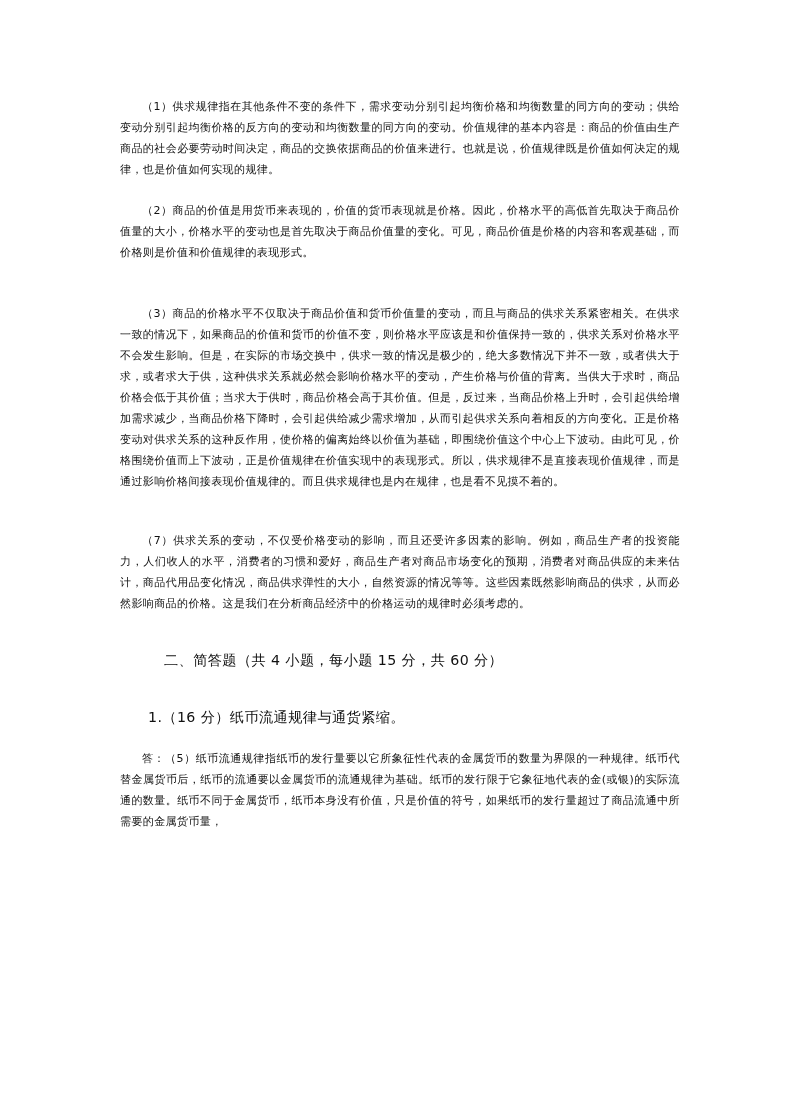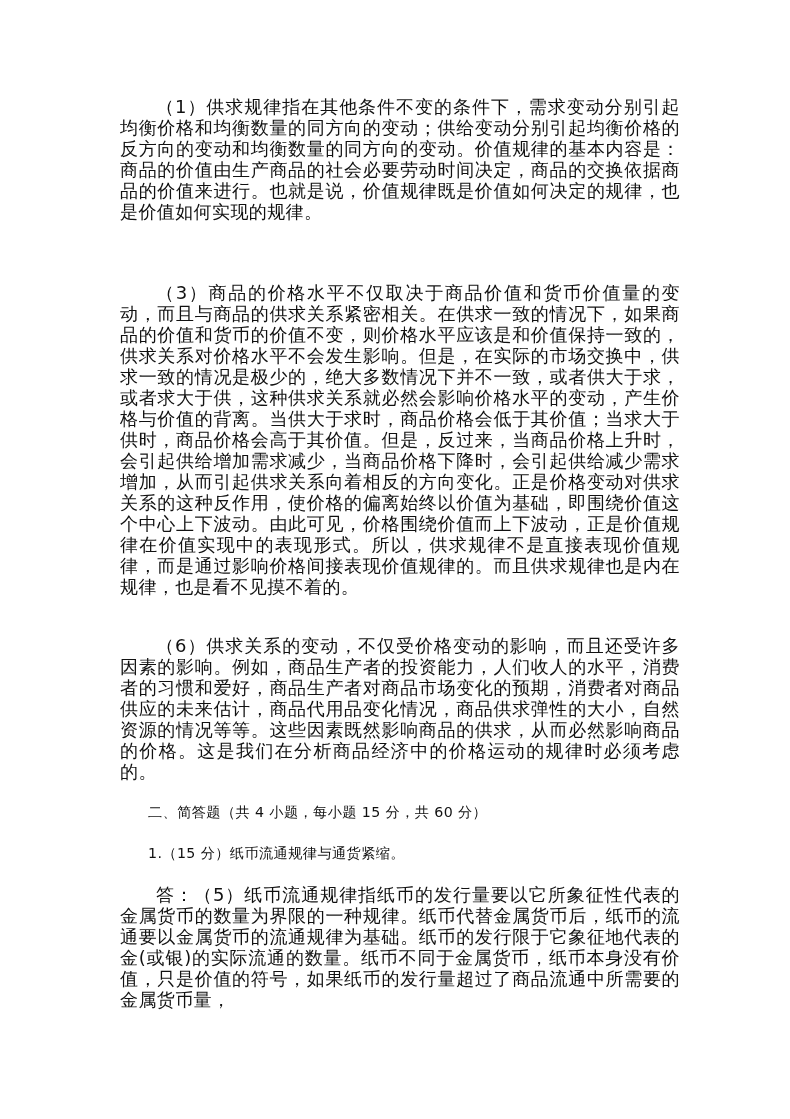--- a/index.html
+++ b/index.html
@@ -1,35 +1,36 @@
 <!DOCTYPE html>
 <html><head>
 <meta charset="utf-8">
 <style>
   html, body { margin: 0; padding: 0; background: #ffffff; }
   body { width: 790px; height: 1119px; position: relative; overflow: hidden;
          font-family: "DejaVu Sans", "Liberation Sans", sans-serif; color: #111; }
   .page { position: absolute; left: 120px; top: 96px; width: 560px; }
-  .para { font-size: 18px; line-height: 21px; margin: 0; text-align: justify;
+  .para { font-size: 11px; line-height: 21px; margin: 0; text-align: justify;
           text-indent: 2em; letter-spacing: 0.4px; }
   .gap-md { height: 20px; }
   .gap-lg { height: 38px; }
-  .heading { font-size: 14.2px; line-height: 21px; margin: 0; padding-left: 28px; letter-spacing: 0.4px; }
+  .heading { font-size: 14.2px; line-height: 21px; margin: 16px; padding-left: 28px; letter-spacing: 0.4px; }
   .q { font-size: 14.2px; line-height: 21px; margin: 0; padding-left: 28px; letter-spacing: 0.4px; }
 </style>
 </head>
 <body>
 
 <div class="page">
   <p class="para">（1）供求规律指在其他条件不变的条件下，需求变动分别引起均衡价格和均衡数量的同方向的变动；供给变动分别引起均衡价格的反方向的变动和均衡数量的同方向的变动。价值规律的基本内容是：商品的价值由生产商品的社会必要劳动时间决定，商品的交换依据商品的价值来进行。也就是说，价值规律既是价值如何决定的规律，也是价值如何实现的规律。</p>
   <div class="gap-md"></div>
+  <p class="para">（2）商品的价值是用货币来表现的，价值的货币表现就是价格。因此，价格水平的高低首先取决于商品价值量的大小，价格水平的变动也是首先取决于商品价值量的变化。可见，商品价值是价格的内容和客观基础，而价格则是价值和价值规律的表现形式。</p>
   <div class="gap-md"></div>
   <div class="gap-md"></div>
   <p class="para">（3）商品的价格水平不仅取决于商品价值和货币价值量的变动，而且与商品的供求关系紧密相关。在供求一致的情况下，如果商品的价值和货币的价值不变，则价格水平应该是和价值保持一致的，供求关系对价格水平不会发生影响。但是，在实际的市场交换中，供求一致的情况是极少的，绝大多数情况下并不一致，或者供大于求，或者求大于供，这种供求关系就必然会影响价格水平的变动，产生价格与价值的背离。当供大于求时，商品价格会低于其价值；当求大于供时，商品价格会高于其价值。但是，反过来，当商品价格上升时，会引起供给增加需求减少，当商品价格下降时，会引起供给减少需求增加，从而引起供求关系向着相反的方向变化。正是价格变动对供求关系的这种反作用，使价格的偏离始终以价值为基础，即围绕价值这个中心上下波动。由此可见，价格围绕价值而上下波动，正是价值规律在价值实现中的表现形式。所以，供求规律不是直接表现价值规律，而是通过影响价格间接表现价值规律的。而且供求规律也是内在规律，也是看不见摸不着的。</p>
   <div class="gap-lg"></div>
-  <p class="para">（6）供求关系的变动，不仅受价格变动的影响，而且还受许多因素的影响。例如，商品生产者的投资能力，人们收人的水平，消费者的习惯和爱好，商品生产者对商品市场变化的预期，消费者对商品供应的未来估计，商品代用品变化情况，商品供求弹性的大小，自然资源的情况等等。这些因素既然影响商品的供求，从而必然影响商品的价格。这是我们在分析商品经济中的价格运动的规律时必须考虑的。</p>
+  <p class="para">（7）供求关系的变动，不仅受价格变动的影响，而且还受许多因素的影响。例如，商品生产者的投资能力，人们收人的水平，消费者的习惯和爱好，商品生产者对商品市场变化的预期，消费者对商品供应的未来估计，商品代用品变化情况，商品供求弹性的大小，自然资源的情况等等。这些因素既然影响商品的供求，从而必然影响商品的价格。这是我们在分析商品经济中的价格运动的规律时必须考虑的。</p>
   <div class="gap-md"></div>
   <p class="heading">二、简答题（共 4 小题，每小题 15 分，共 60 分）</p>
   <div class="gap-md"></div>
-  <p class="q">1.（15 分）纸币流通规律与通货紧缩。</p>
+  <p class="q">1.（16 分）纸币流通规律与通货紧缩。</p>
   <div class="gap-md"></div>
   <p class="para">答：（5）纸币流通规律指纸币的发行量要以它所象征性代表的金属货币的数量为界限的一种规律。纸币代替金属货币后，纸币的流通要以金属货币的流通规律为基础。纸币的发行限于它象征地代表的金(或银)的实际流通的数量。纸币不同于金属货币，纸币本身没有价值，只是价值的符号，如果纸币的发行量超过了商品流通中所需要的金属货币量，</p>
 </div>
 
 </body></html>

